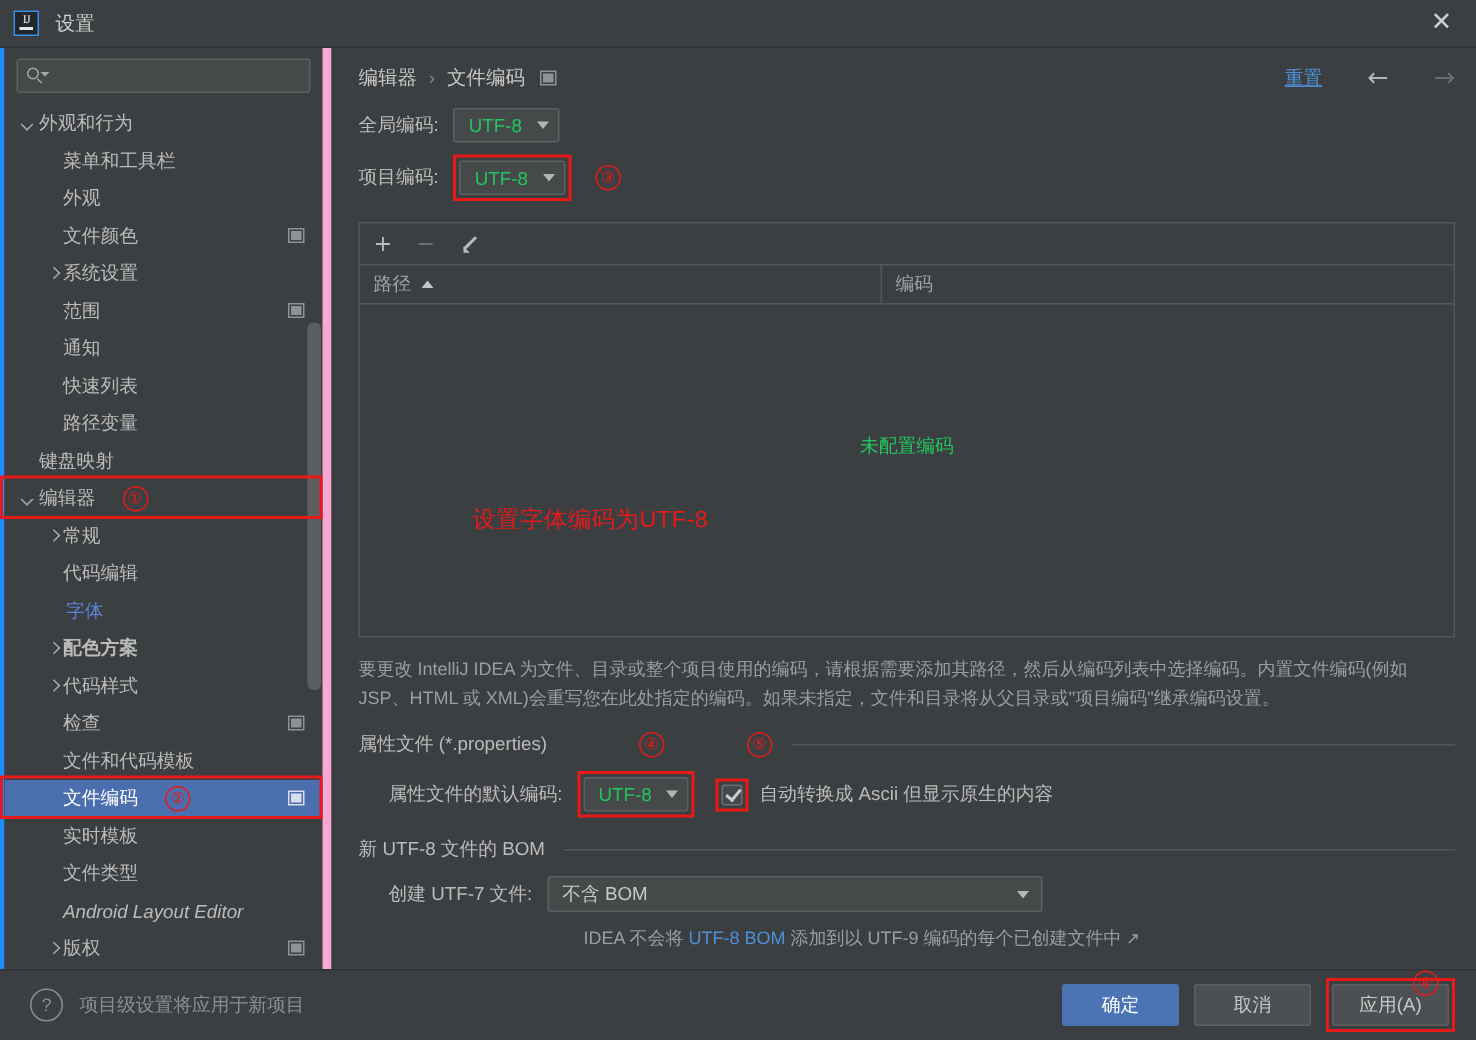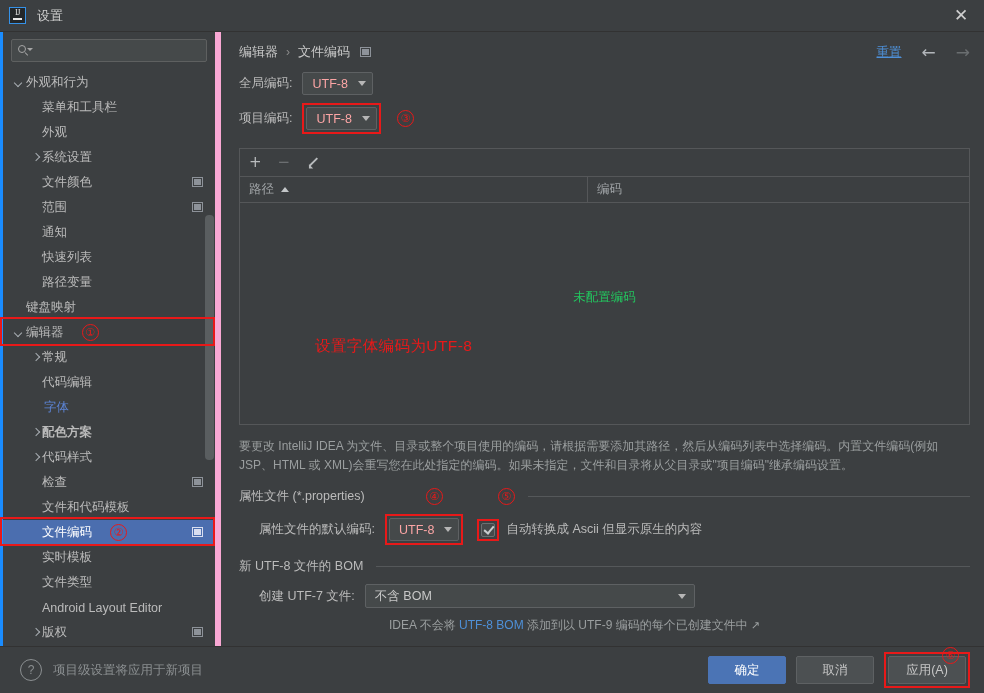--- a/index.html
+++ b/index.html
@@ -241,21 +241,21 @@
   }
   .bc-icon::after {
     content: "";
     position: absolute;
     left: 1.4px; top: 1.4px; right: 1.4px; bottom: 1.4px;
     background: #8d9299;
   }
   .bc-right {
     position: absolute;
     right: 0; top: 0; height: 40px;
-    display: flex; align-items: center; gap: 20px;
+    display: flex; align-items: center; gap: 30px;
   }
   .reset-link {
     color: #4e90d8;
     font-size: 12.5px;
     text-decoration: underline;
   }
   .nav-arrow {
     font-size: 17px;
     font-family: "DejaVu Sans", sans-serif;
     color: #b2b6ba;
@@ -277,21 +277,21 @@
   .combo {
     background: #45494a;
     border: 1px solid #5e6163;
     border-radius: 2px;
     height: 23px;
     display: inline-flex;
     align-items: center;
     padding: 0 6px 0 9px;
     box-sizing: border-box;
     font-size: 12.5px;
-    color: #fca5a5;
+    color: #22c55e;
     min-width: 70px;
     justify-content: center;
   }
   .combo .cv { margin-right: 10px; }
   .tri-down {
     width: 0; height: 0;
     border-left: 4px solid transparent;
     border-right: 4px solid transparent;
     border-top: 5px solid #b6b6b6;
   }
@@ -577,27 +577,27 @@
           </div>
           <div class="tree-row" style="padding-left: 26px;">
             <span class="arrow"></span>
             <span class="tree-label">菜单和工具栏</span>
           </div>
           <div class="tree-row" style="padding-left: 26px;">
             <span class="arrow"></span>
             <span class="tree-label">外观</span>
           </div>
           <div class="tree-row" style="padding-left: 26px;">
+            <span class="arrow"></span>
+            <span class="tree-label">文件颜色</span>
+            <span class="proj-icon"></span>
+          </div>
+          <div class="tree-row" style="padding-left: 26px;">
             <span class="arrow collapsed"></span>
             <span class="tree-label">系统设置</span>
-          </div>
-          <div class="tree-row" style="padding-left: 26px;">
-            <span class="arrow"></span>
-            <span class="tree-label">文件颜色</span>
-            <span class="proj-icon"></span>
           </div>
           <div class="tree-row" style="padding-left: 26px;">
             <span class="arrow"></span>
             <span class="tree-label">范围</span>
             <span class="proj-icon"></span>
           </div>
           <div class="tree-row" style="padding-left: 26px;">
             <span class="arrow"></span>
             <span class="tree-label">通知</span>
           </div>
@@ -654,21 +654,21 @@
             <span class="proj-icon"></span>
           </div>
           <div class="tree-row" style="padding-left: 26px;">
             <span class="arrow"></span>
             <span class="tree-label">实时模板</span>
           </div>
           <div class="tree-row" style="padding-left: 26px;">
             <span class="arrow"></span>
             <span class="tree-label">文件类型</span>
           </div>
-          <div class="tree-row" style="padding-left: 26px;">
+          <div class="tree-row" style="padding-left: 26px; font-style: italic;">
             <span class="arrow"></span>
             <span class="tree-label">Android Layout Editor</span>
           </div>
           <div class="tree-row" style="padding-left: 26px;">
             <span class="arrow collapsed"></span>
             <span class="tree-label">版权</span>
             <span class="proj-icon"></span>
           </div>
         </div>
       <div class="sb-scroll" id="sb-scroll" style="top: 183px; height: 245px;"></div>

